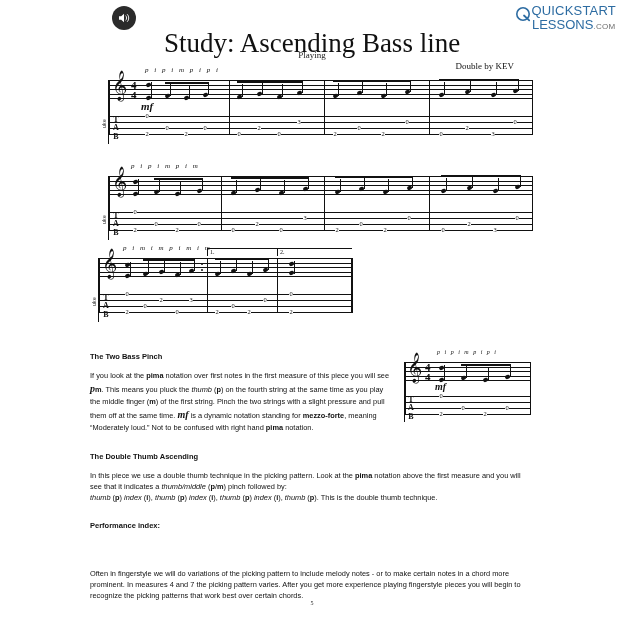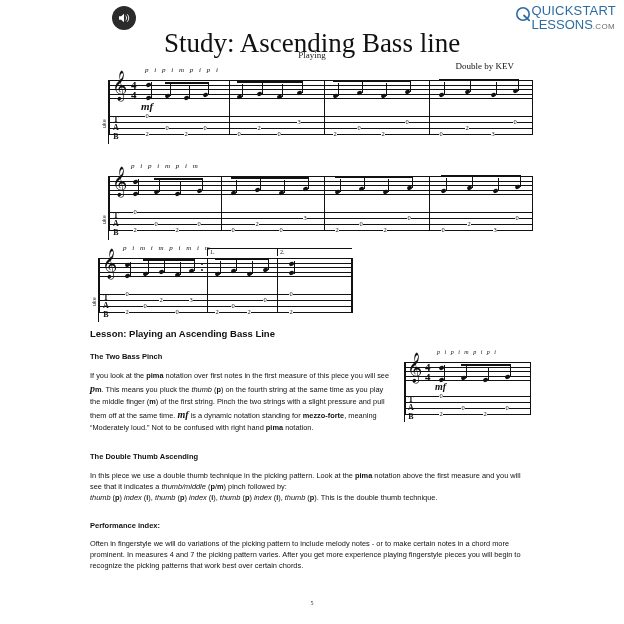--- a/index.html
+++ b/index.html
@@ -35,21 +35,21 @@
     display: flex;
     align-items: center;
     justify-content: center;
   }
   .speaker-icon svg { display:block; }
 
   .logo {
     position: absolute;
     right: 8px;
     top: 4px;
-    text-align: left;
+    text-align: center;
     line-height: 1.0;
     font-family: "Liberation Sans", sans-serif;
   }
   .logo .l1 {
     font-size: 13px;
     letter-spacing: 0.2px;
     color: #2d6ca2;
     white-space: nowrap;
   }
   .logo .l1 .q {
@@ -554,25 +554,24 @@
       <div class="stem" style="left:105px; top:2px; height:13px;"></div>
     <div class="beam" style="left:56px; top:2px; width:50px;"></div>
 
     <div class="tabnum" style="left:34px; top:31px;">0</div>
     <div class="tabnum" style="left:34px; top:49px;">2</div>
     <div class="tabnum" style="left:56px; top:43px;">0</div>
     <div class="tabnum" style="left:78px; top:49px;">2</div>
     <div class="tabnum" style="left:100px; top:43px;">0</div>
   </div>
 
-  <div class="lesson-h" style="top:328px;">Lesson: Playing an Ascending Bass Line</div>
 
   <div class="sub-h" style="top:352px;">The Two Bass Pinch</div>
   <div class="para" style="top:370px; width:300px;">If you look at the <b>pima</b> notation over first notes in the  first measure of this piece you will see <span class="mfinline">p</span><b>m</b>. This means you pluck the <i>thumb</i> (<b>p</b>) on the fourth string at the same time as you play the middle finger (<b>m</b>) of the first string. Pinch the two strings with a slight pressure and pull them off at the same time.  <span class="mfinline">mf</span> is a dynamic notation standing for <b>mezzo-forte</b>, meaning “Moderately loud.”  Not to be confused with right hand <b>pima</b> notation.</div>
 
   <div class="sub-h" style="top:452px;">The Double Thumb Ascending</div>
   <div class="para" style="top:470px; width:432px;">In this piece we use a double thumb technique in the picking pattern.  Look at the <b>pima</b> notation above the first measure and you will see that it indicates a <i>thumb/middle</i> (<b>p</b>/<b>m</b>) pinch followed by:<br><i>thumb</i> (<b>p</b>) <i>index</i> (<b>i</b>), <i>thumb</i> (<b>p</b>) <i>index</i> (<b>i</b>), <i>thumb</i> (<b>p</b>) <i>index</i> (<b>i</b>), <i>thumb</i> (<b>p</b>). This is the double thumb technique.</div>
 
   <div class="sub-h" style="top:521px;">Performance index:</div>
-  <div class="para" style="top:538px; width:432px;">Often in fingerstyle we will do variations of the picking pattern to include melody notes -  or to make certain notes in a chord more prominent. In measures 4 and 7 the picking pattern varies. After you get more experience playing fingerstyle pieces you will begin to recognize the picking patterns that work best over certain chords.</div>
+  <div class="para" style="top:568px; width:432px;">Often in fingerstyle we will do variations of the picking pattern to include melody notes -  or to make certain notes in a chord more prominent. In measures 4 and 7 the picking pattern varies. After you get more experience playing fingerstyle pieces you will begin to recognize the picking patterns that work best over certain chords.</div>
 
   <div class="page-num">5</div>
 </div>
 
 </body></html>

